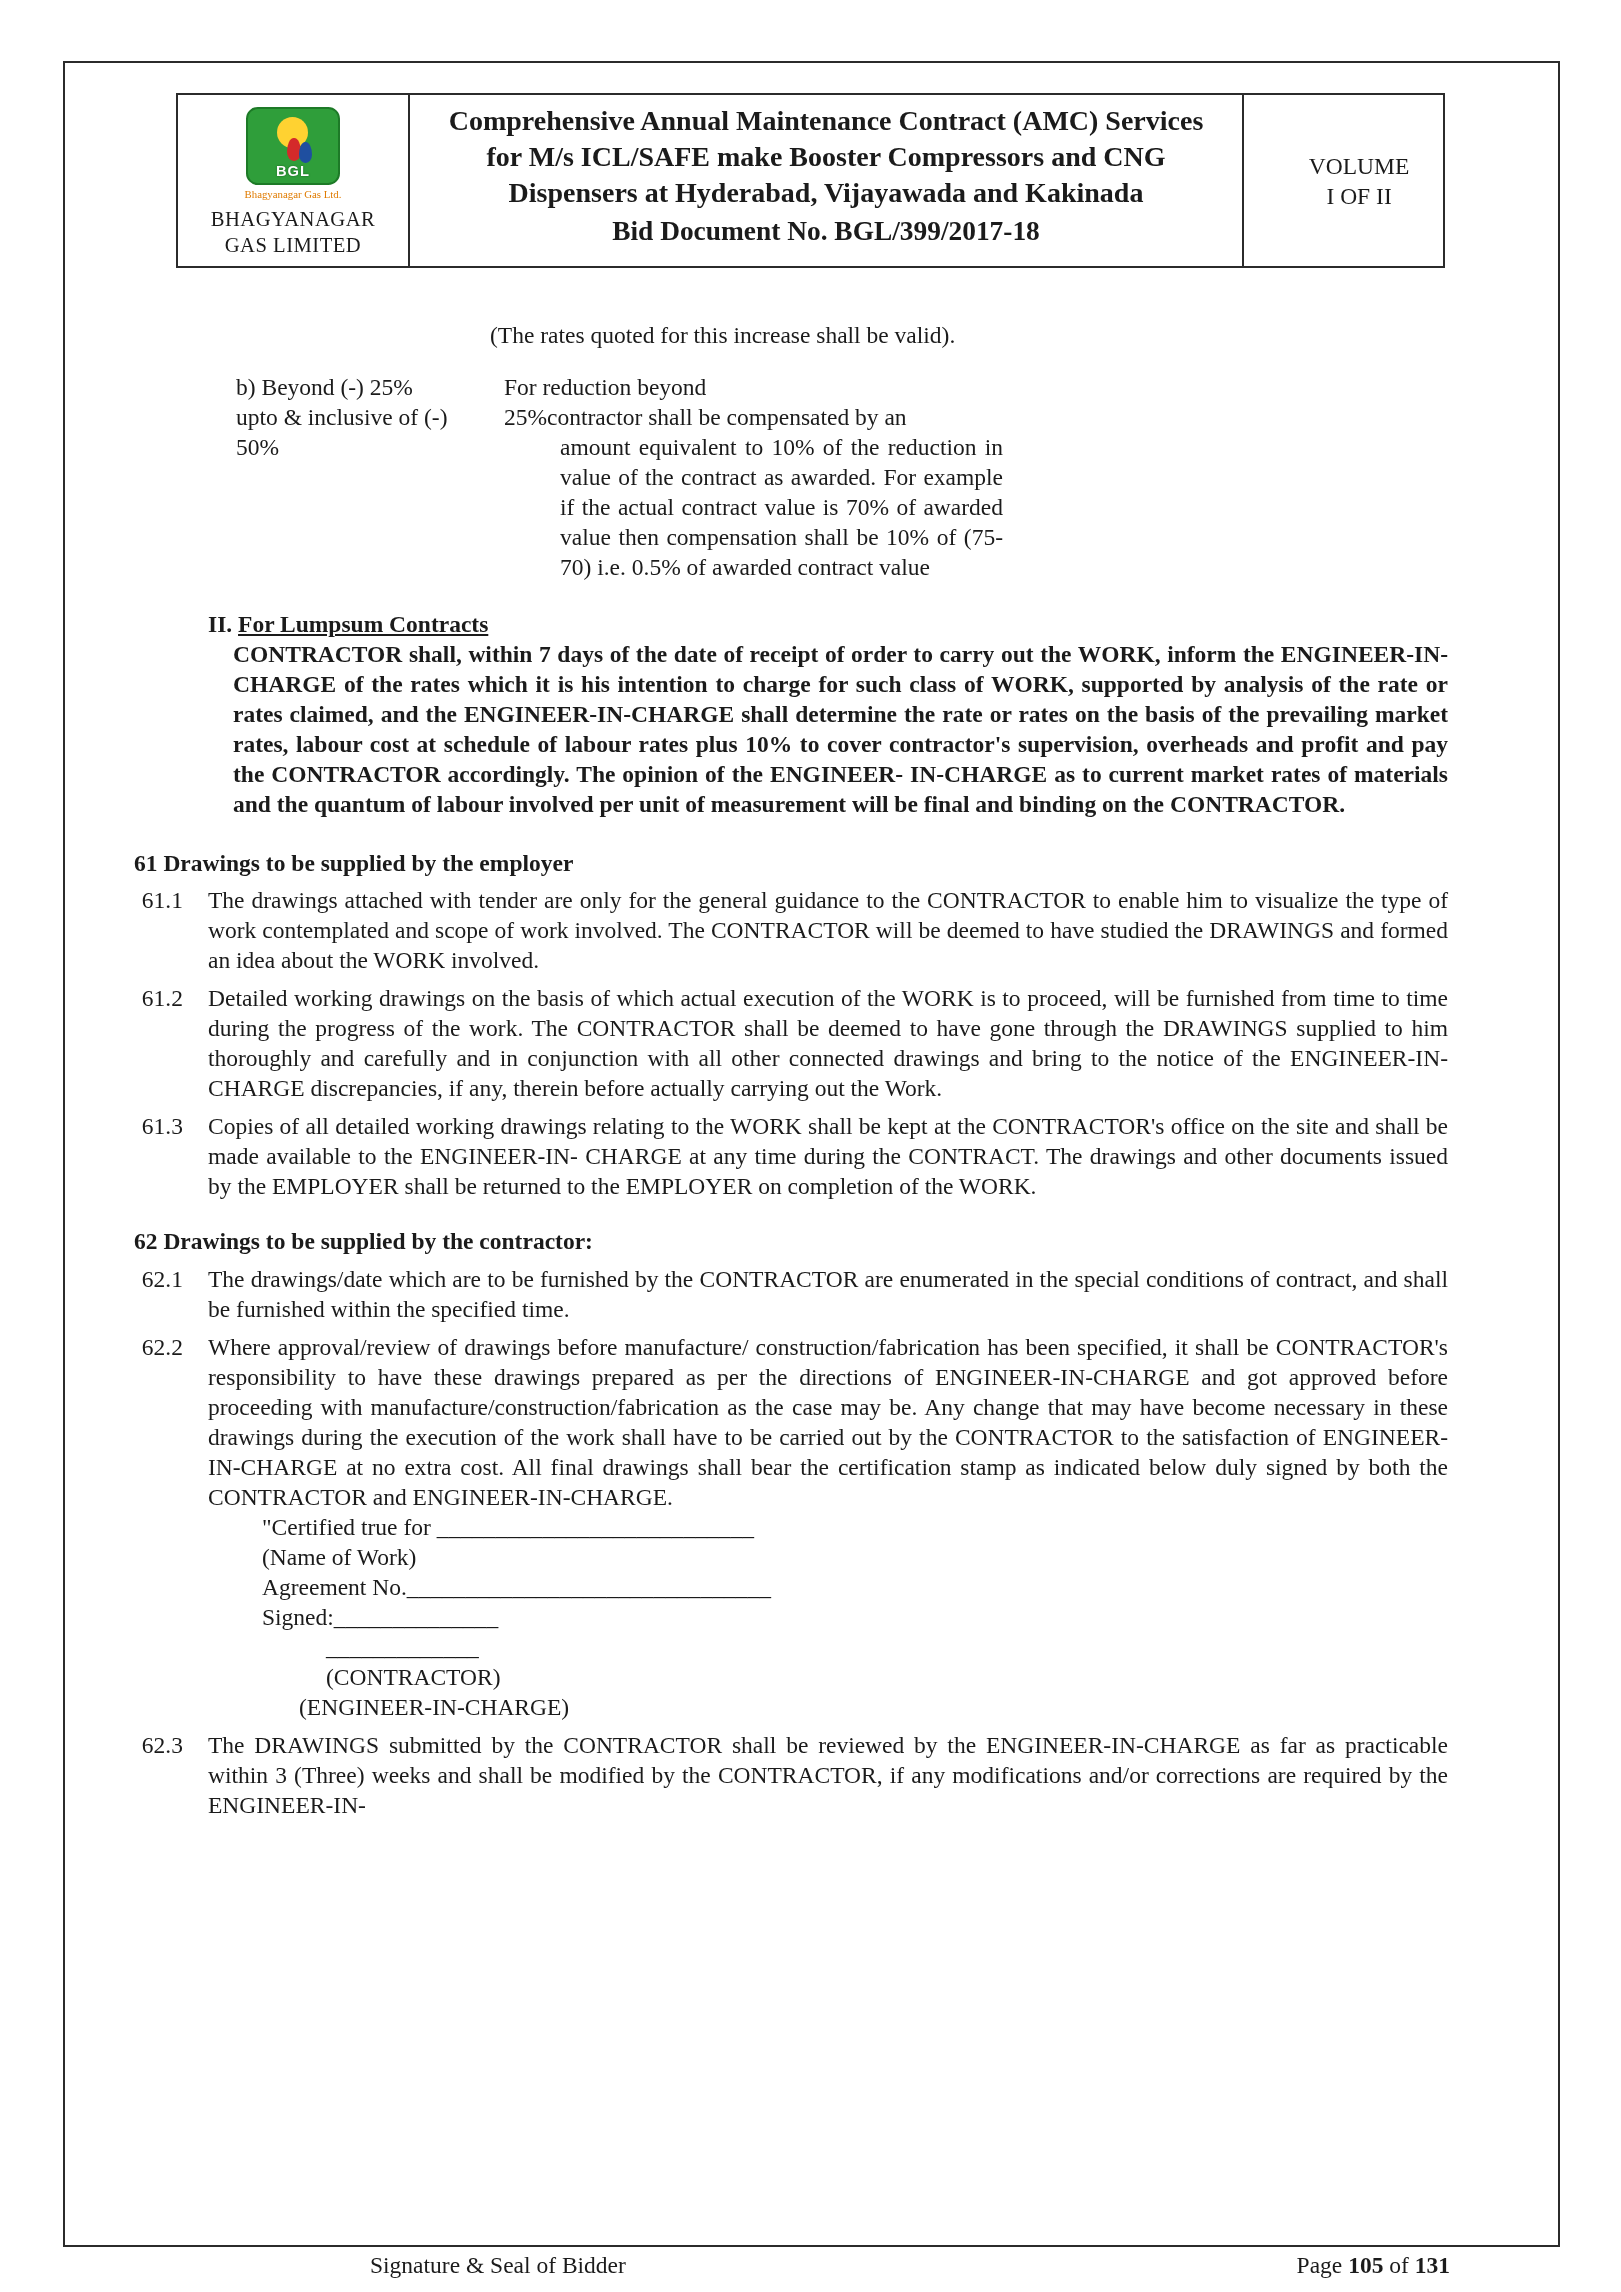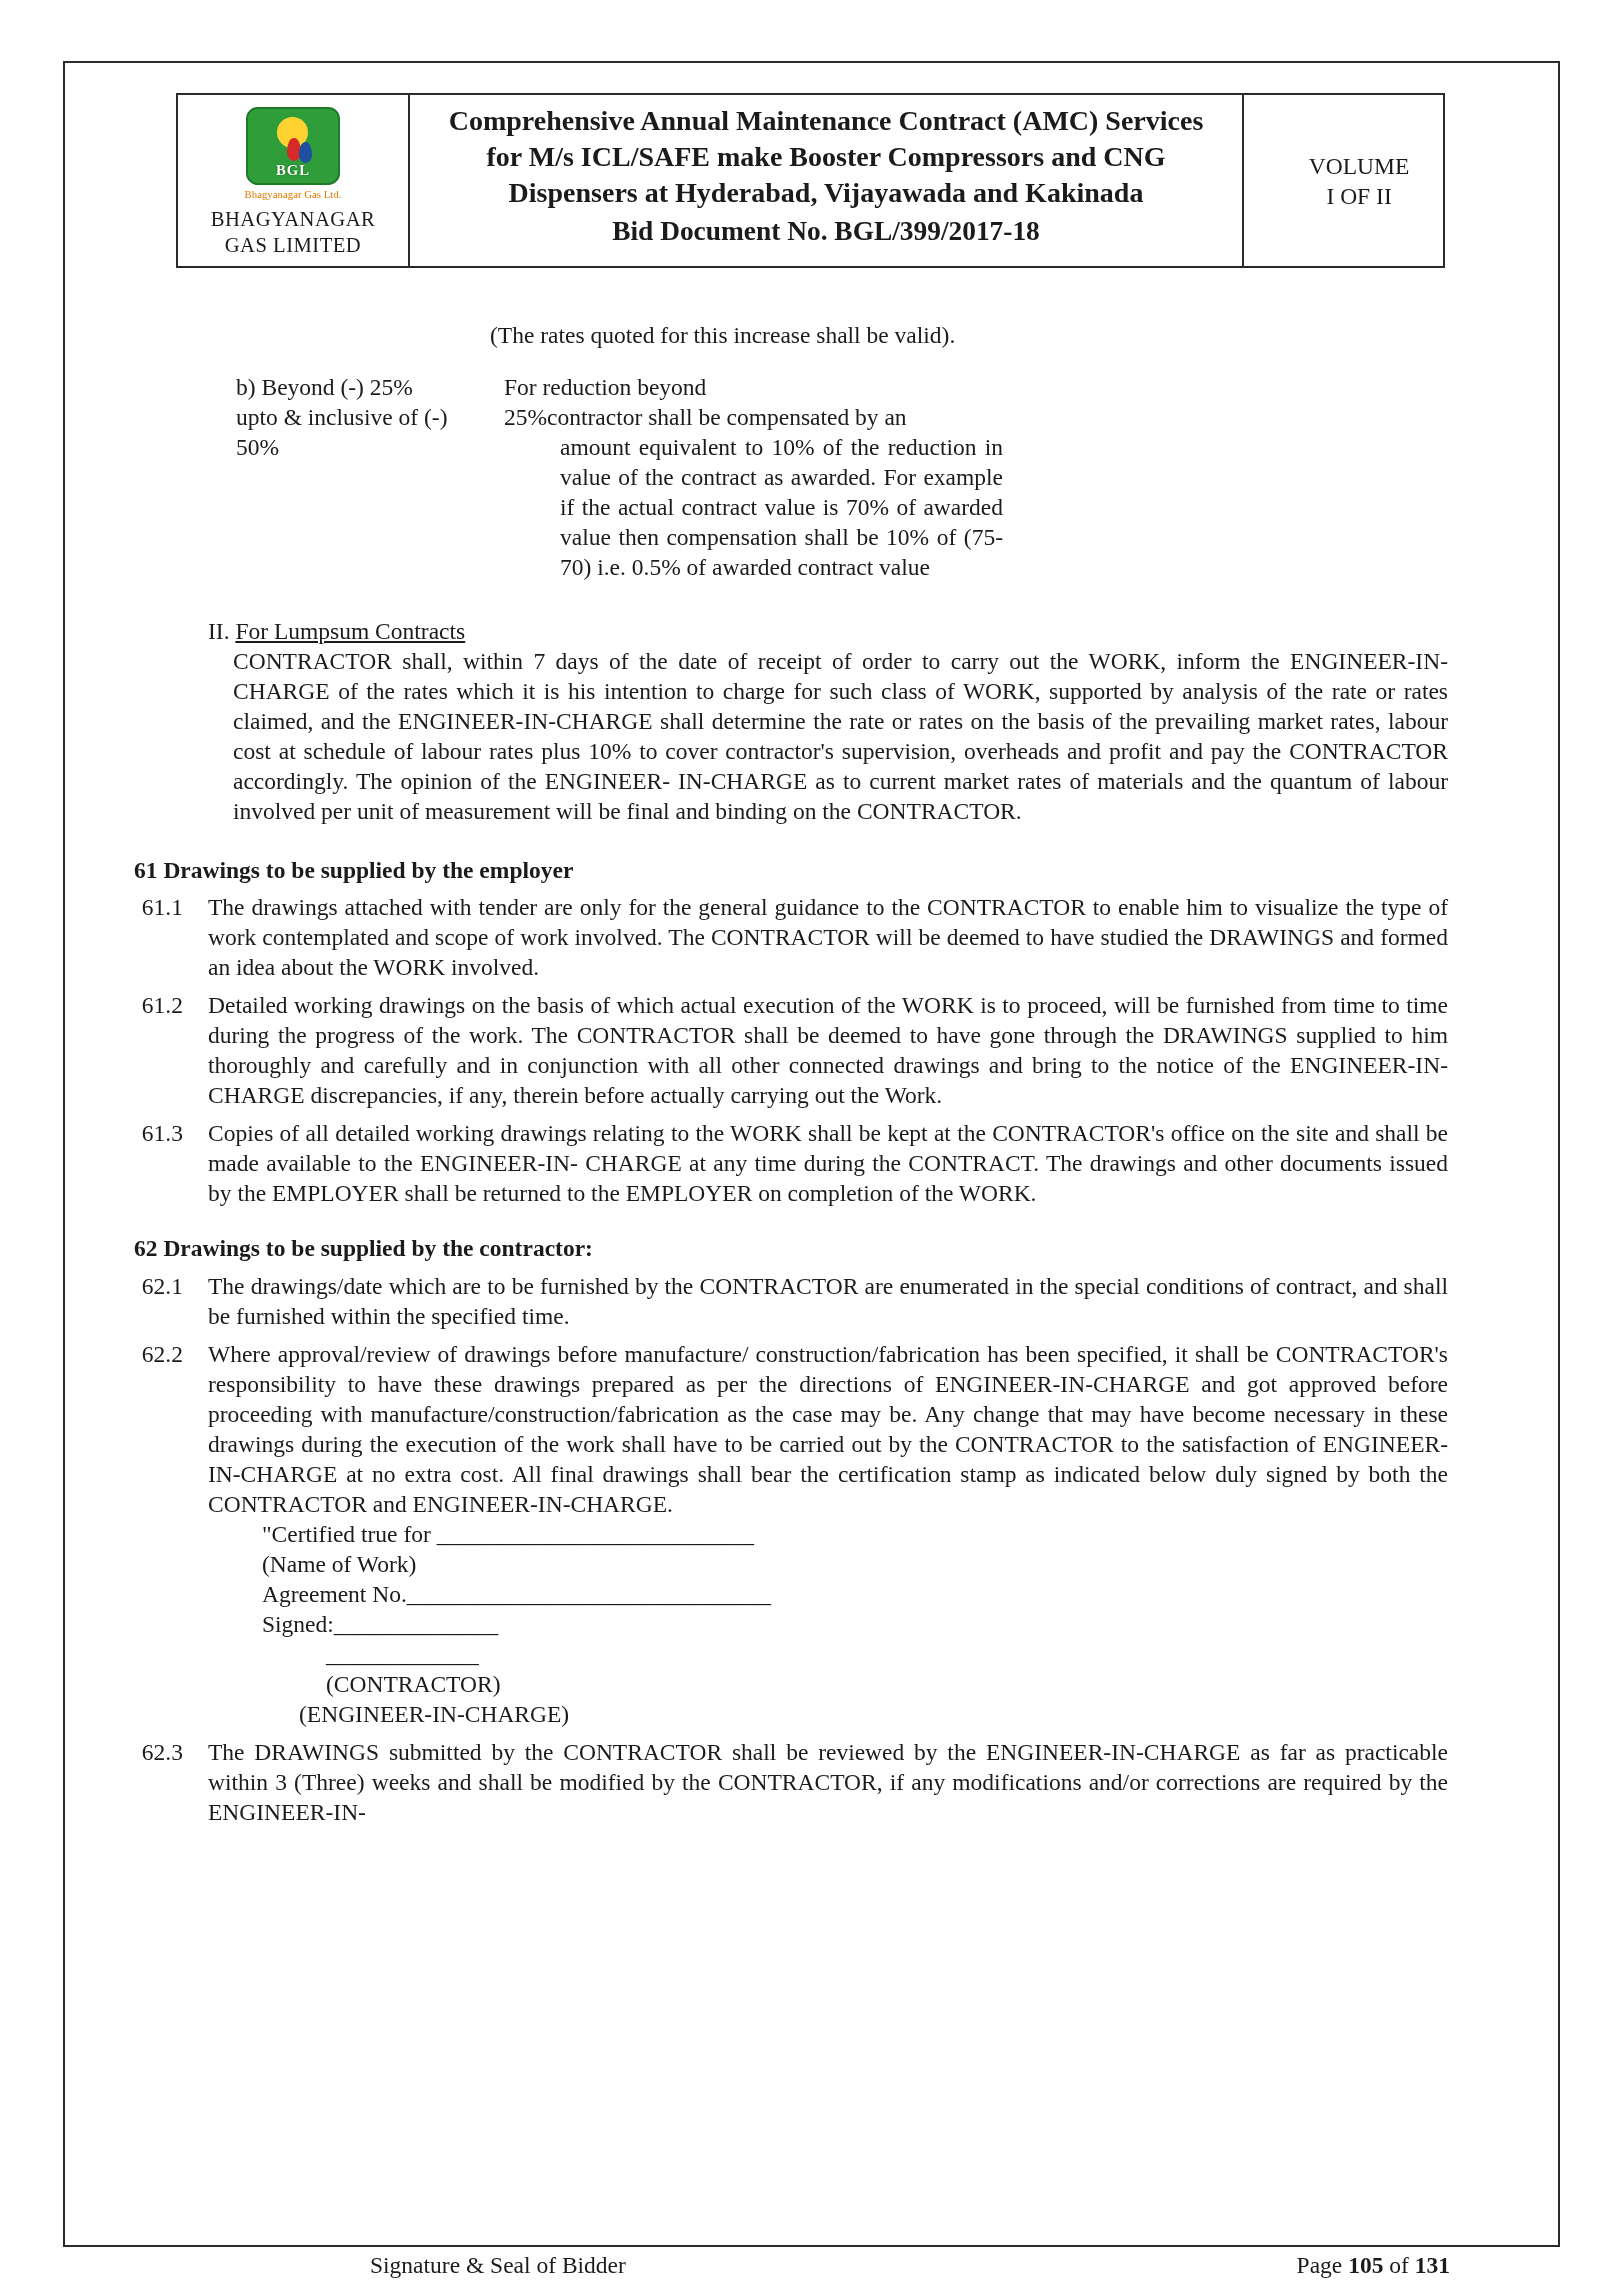--- a/index.html
+++ b/index.html
@@ -15,37 +15,37 @@
   .header { position:absolute; left:176px; top:93px; width:1269px; display:flex; border:2px solid #2b2b2b; background:#fff; }
   .header-cell { padding:7.8px 9.8px; }
   .logo-cell { width:232px; border-right:2px solid #2b2b2b; text-align:center; padding-top:11.8px; }
   .title-cell { flex:1; border-right:2px solid #2b2b2b; text-align:center; padding:7.8px 21.6px 9.8px; }
   .volume-cell { width:199px; display:flex; flex-direction:column; align-items:center; justify-content:center; font-size:23.5px; line-height:30px;padding-left:41px; }
 
   .logo-art { position:relative; width:94px; height:78px; margin:0 auto; background:#2f9e3a; border-radius:11.8px; border:2px solid #1d7a27; }
   .logo-sun { position:absolute; left:29px; top:7.8px; width:31px; height:31px; border-radius:50%; background:#ffd231; }
   .logo-drop-red { position:absolute; left:39px; top:29px; width:13.7px; height:23.5px; background:#d min; background:#d42a2a; border-radius:50% 50% 50% 50% / 60% 60% 40% 40%; }
   .logo-drop-blue { position:absolute; left:51px; top:33px; width:12.7px; height:21.6px; background:#1f4fa0; border-radius:50% 50% 50% 50% / 60% 60% 40% 40%; }
-  .logo-acronym { position:absolute; left:0; right:0; bottom:3.9px; color:#ffffff; font-weight:bold; font-size:14.7px; letter-spacing:1px; font-family:Liberation Serif, serif; text-shadow:0 0 2px #145c1c; }
+  .logo-acronym { position:absolute; left:0; right:0; bottom:3.9px; color:#ffffff; font-weight:bold; font-size:14.7px; letter-spacing:1px; font-family:Liberation Sans, sans-serif; text-shadow:0 0 2px #145c1c; }
   .logo-caption { font-size:10.8px; color:#e07b00; margin-top:2.9px; }
   .org-name { font-size:20.6px; line-height:26.5px; margin-top:5.9px; letter-spacing:0.5px; }
 
   .doc-title { font-size:28px; font-weight:bold; line-height:36px; }
   .doc-no { font-size:27.4px; font-weight:bold; line-height:36px; margin-top:2px; }
 
   
   .body { position:absolute; left:134px; top:320px; width:1314px; font-size:23.5px; line-height:30px; }
   .valid-note { margin-left:356px; }
 
   .clause-b { display:flex; margin-top:21.6px; padding-left:102px;gap:44px; }
   .clause-b-label { width:224px; flex-shrink:0; }
   .clause-b-right { flex:1; }
   .clause-b-detail { margin-left:56px; width:443px; text-align:justify; }
 
-  .lumpsum { margin-top:34px; }
+  .lumpsum { margin-top:27px;font-weight:bold; }
   .lumpsum-heading { margin-left:74px; }
   .underline { text-decoration:underline; }
   .lumpsum-para { margin-left:99px; text-align:justify; }
 
   .section-heading { font-weight:bold; margin-top:25.5px; }
   .section-heading.first { margin-top:29px; }
 
   .item { display:flex; margin-top:7.8px; }
   .item-num { width:74px; padding-left:7.8px; flex-shrink:0; }
   .item-body { flex:1; }

